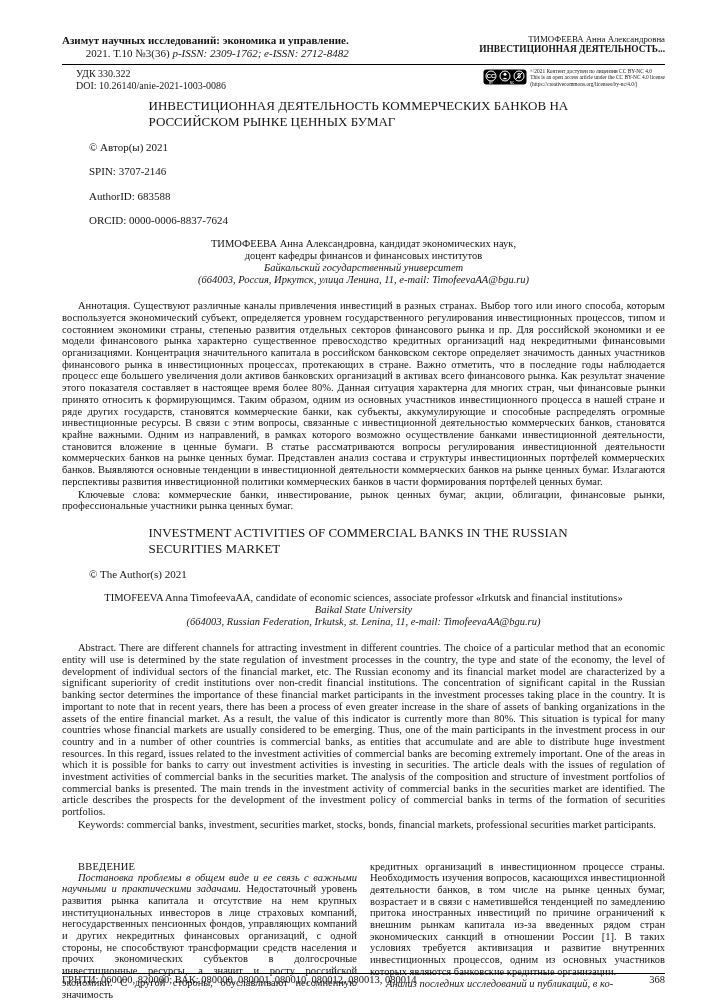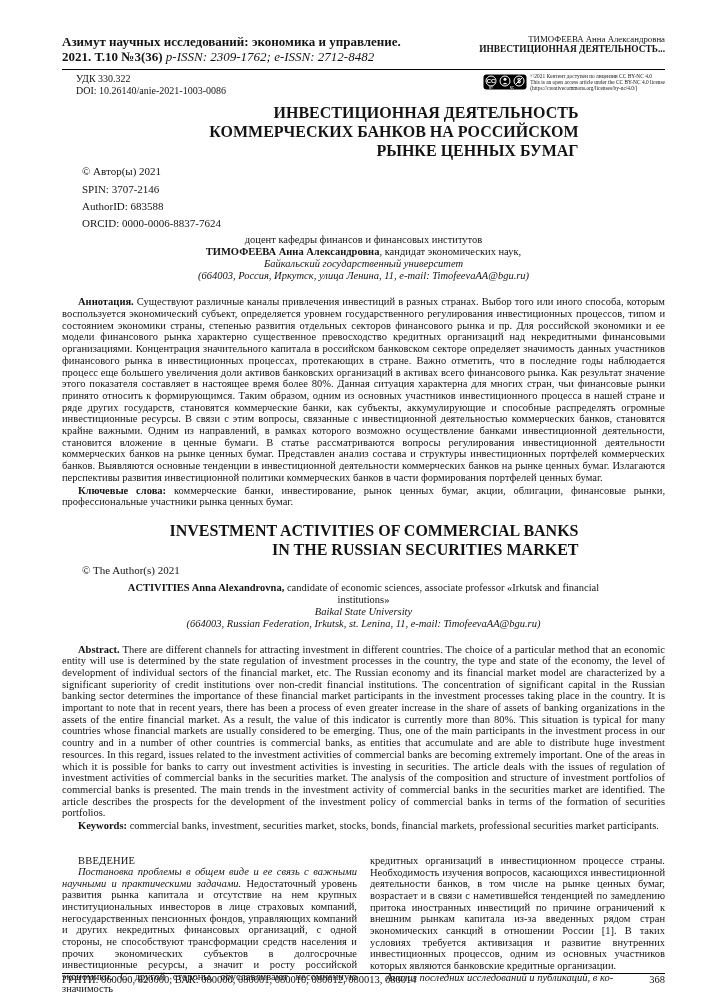--- a/index.html
+++ b/index.html
@@ -9,48 +9,48 @@
     background:#ffffff;
     color:#141414;
     font-family:"Liberation Serif", serif;
     box-sizing:border-box;
     padding:34px 44px 0 62px;
     overflow:hidden;
   }
   
   .runhead { display:flex; justify-content:space-between; align-items:flex-start;
              border-bottom:1.6px solid #000; padding-bottom:4px; }
-  .runhead-left  { font-size:13px; line-height:1.18; }
+  .runhead-left  { font-size:11px; line-height:1.18;text-align:right; }
   .runhead-left .l1 { font-weight:bold; }
   .runhead-right { text-align:right; font-size:8.8px; line-height:1.18; }
   .runhead-right .l2 { font-weight:bold; font-size:9.4px; }
-  .b { font-weight:bold; }
+  .b { font-weight:normal; }
   .i { font-style:italic; }
   
   .udk-row { display:flex; justify-content:space-between; margin-top:3px; }
   .udk-block { font-size:10px; line-height:1.25; padding-left:14px; }
   .license-block { display:flex; gap:3px; align-items:flex-start; max-width:258px; }
   .license-text { font-size:5.4px; line-height:1.18; letter-spacing:0; }
   .cc-badge { flex:0 0 auto; margin-top:1px; }
   
   .title-ru, .title-en {
-    text-align:right; font-weight:bold; font-size:16px; line-height:1.2;
+    text-align:left; font-weight:normal; font-size:13px; line-height:1.2;
     max-width:430px; margin:5px auto 3px auto;
   }
   .meta-list { font-size:11px; line-height:1.12; padding-left:15px; margin:2px 0; }
-  .meta-list div { margin:5px; }
+  .meta-list div { margin:12px; }
   .author-block { text-align:center; font-size:10.5px; line-height:1.14; margin:2px auto; max-width:520px; }
   .author-block p { margin:0; }
   
   .para { font-size:10.5px; line-height:1.115; text-align:justify;
           text-indent:16px; margin:14px 0 0 0; }
   .kw   { margin-top:1px; }
   .section-en { margin-top:13px; }
   
-  .twocol { display:flex; gap:13px; margin-top:23px; }
+  .twocol { display:flex; gap:13px; margin-top:30px; }
   .col { flex:1 1 0; min-width:0; }
   .col .para { margin:0; }
   .intro-heading { font-size:10.5px; padding-left:16px; letter-spacing:0.2px; }
   
   .pagefoot {
     position:absolute; left:62px; right:44px; bottom:16px;
     border-top:1.6px solid #000; 
     display:flex; justify-content:space-between;
     font-size:10.5px; line-height:1.2;
   }
@@ -104,36 +104,36 @@
   <div class="title-ru">ИНВЕСТИЦИОННАЯ ДЕЯТЕЛЬНОСТЬ КОММЕРЧЕСКИХ БАНКОВ НА РОССИЙСКОМ РЫНКЕ ЦЕННЫХ БУМАГ</div>
 
   <div class="meta-list">
     <div>© Автор(ы) 2021</div>
     <div>SPIN: 3707-2146</div>
     <div>AuthorID: 683588</div>
     <div>ORCID: 0000-0006-8837-7624</div>
   </div>
 
   <div class="author-block">
+    <p><span class="b">ТИМОФЕЕВА Анна Александровна</span><span>, кандидат экономических наук,</span></p>
     <p>доцент кафедры финансов и финансовых институтов</p>
-    <p><span class="b">ТИМОФЕЕВА Анна Александровна</span><span>, кандидат экономических наук,</span></p>
     <p class="i">Байкальский государственный университет</p>
     <p class="i">(664003, Россия, Иркутск, улица Ленина, 11, e-mail: TimofeevaAA@bgu.ru)</p>
   </div>
 
   <p class="para"><span class="b">Аннотация.</span> <span>Существуют различные каналы привлечения инвестиций в разных странах. Выбор того или иного способа, которым воспользуется экономический субъект, определяется уровнем государственного регулирования инвестиционных процессов, типом и состоянием экономики страны, степенью развития отдельных секторов финансового рынка и пр. Для российской экономики и ее модели финансового рынка характерно существенное превосходство кредитных организаций над некредитными финансовыми организациями. Концентрация значительного капитала в российском банковском секторе определяет значимость данных участников финансового рынка в инвестиционных процессах, протекающих в стране. Важно отметить, что в последние годы наблюдается процесс еще большего увеличения доли активов банковских организаций в активах всего финансового рынка. Как результат значение этого показателя составляет в настоящее время более 80%. Данная ситуация характерна для многих стран, чьи финансовые рынки принято относить к формирующимся. Таким образом, одним из основных участников инвестиционного процесса в нашей стране и ряде других государств, становятся коммерческие банки, как субъекты, аккумулирующие и способные распределять огромные инвестиционные ресурсы. В связи с этим вопросы, связанные с инвестиционной деятельностью коммерческих банков, становятся крайне важными. Одним из направлений, в рамках которого возможно осуществление банками инвестиционной деятельности, становится вложение в ценные бумаги. В статье рассматриваются вопросы регулирования инвестиционной деятельности коммерческих банков на рынке ценных бумаг. Представлен анализ состава и структуры инвестиционных портфелей коммерческих банков. Выявляются основные тенденции в инвестиционной деятельности коммерческих банков на рынке ценных бумаг. Излагаются перспективы развития инвестиционной политики коммерческих банков в части формирования портфелей ценных бумаг.</span></p>
   <p class="para kw"><span class="b">Ключевые слова:</span> <span>коммерческие банки, инвестирование, рынок ценных бумаг, акции, облигации, финансовые рынки, профессиональные участники рынка ценных бумаг.</span></p>
 
   <div class="section-en">
     <div class="title-en">INVESTMENT ACTIVITIES OF COMMERCIAL BANKS IN THE RUSSIAN SECURITIES MARKET</div>
     <div class="meta-list">
       <div>© The Author(s) 2021</div>
     </div>
     <div class="author-block">
-      <p><span class="b">ACTIVITIES Anna Alexandrovna,</span><span> candidate of economic sciences, associate professor «Irkutsk and financial institutions»</span></p>
+      <p><span class="b">TIMOFEEVA Anna TimofeevaAA,</span><span> candidate of economic sciences, associate professor «Irkutsk and financial institutions»</span></p>
       <p class="i">Baikal State University</p>
       <p class="i">(664003, Russian Federation, Irkutsk, st. Lenina, 11, e-mail: TimofeevaAA@bgu.ru)</p>
     </div>
     <p class="para" lang="en"><span class="b">Abstract.</span> <span>There are different channels for attracting investment in different countries. The choice of a particular method that an economic entity will use is determined by the state regulation of investment processes in the country, the type and state of the economy, the level of development of individual sectors of the financial market, etc. The Russian economy and its financial market model are characterized by a significant superiority of credit institutions over non-credit financial institutions. The concentration of significant capital in the Russian banking sector determines the importance of these financial market participants in the investment processes taking place in the country. It is important to note that in recent years, there has been a process of even greater increase in the share of assets of banking organizations in the assets of the entire financial market. As a result, the value of this indicator is currently more than 80%. This situation is typical for many countries whose financial markets are usually considered to be emerging. Thus, one of the main participants in the investment process in our country and in a number of other countries is commercial banks, as entities that accumulate and are able to distribute huge investment resources. In this regard, issues related to the investment activities of commercial banks are becoming extremely important. One of the areas in which it is possible for banks to carry out investment activities is investing in securities. The article deals with the issues of regulation of investment activities of commercial banks in the securities market. The analysis of the composition and structure of investment portfolios of commercial banks is presented. The main trends in the investment activity of commercial banks in the securities market are identified. The article describes the prospects for the development of the investment policy of commercial banks in terms of the formation of securities portfolios.</span></p>
     <p class="para kw" lang="en"><span class="b">Keywords:</span> <span>commercial banks, investment, securities market, stocks, bonds, financial markets, professional securities market participants.</span></p>
   </div>
 
   <div class="twocol">
     <div class="col">
       <div class="intro-heading">ВВЕДЕНИЕ</div>

